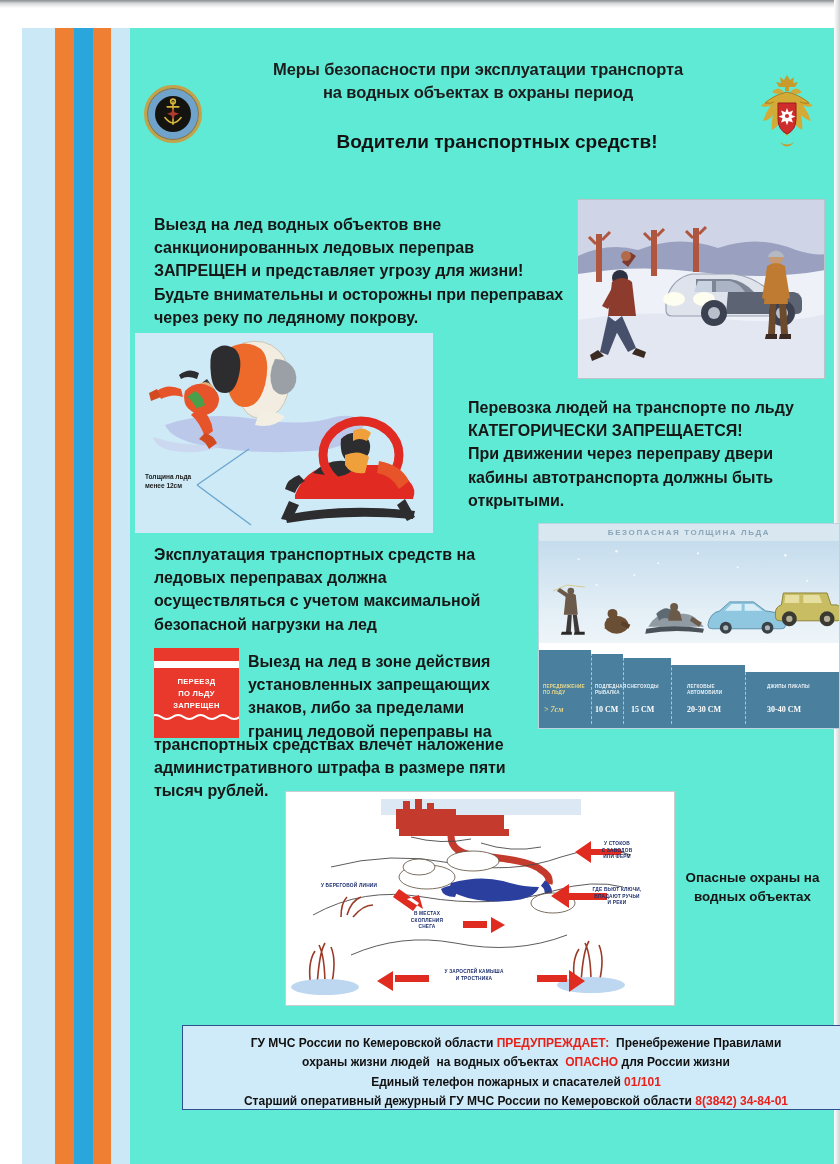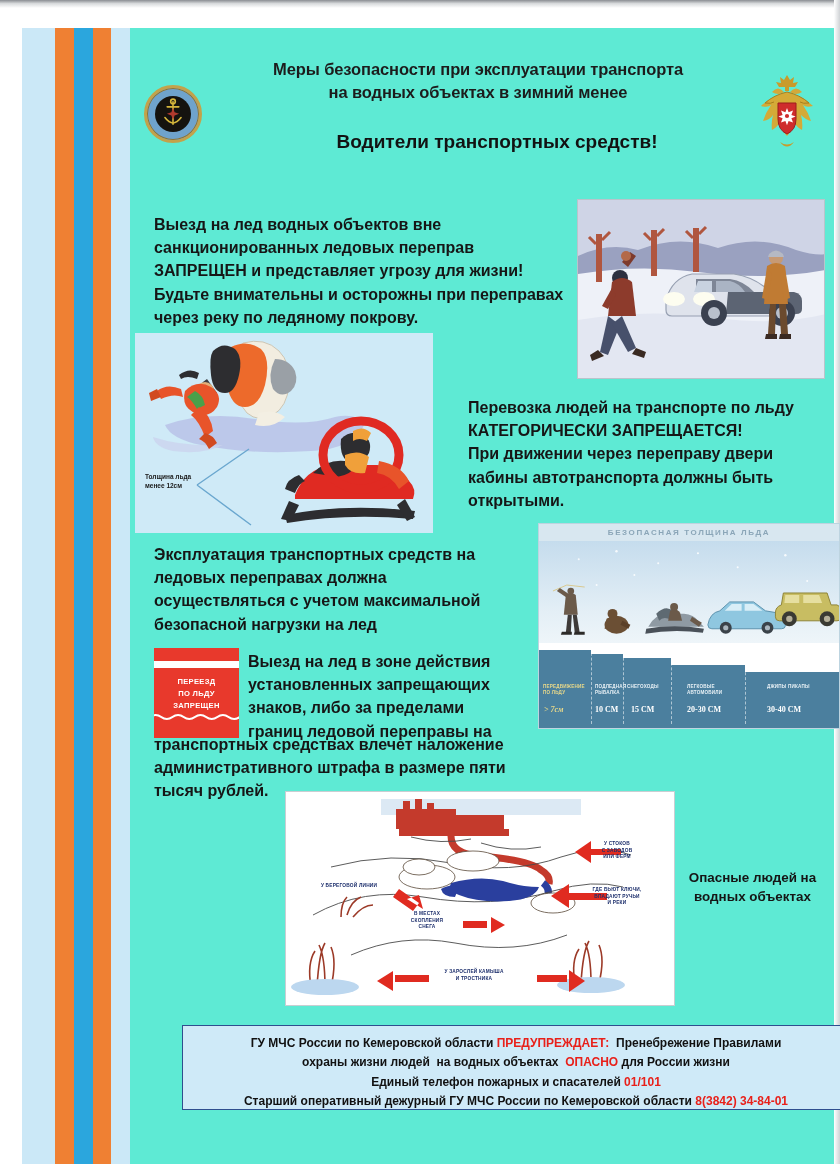--- a/index.html
+++ b/index.html
@@ -208,21 +208,21 @@
               <circle cx="29" cy="15" r="2.6"></circle>
             </g>
             <g fill="#b03a2e">
               <path d="M29 22 l1.8 5 5 1.8 -5 1.8 -1.8 5 -1.8 -5 -5 -1.8 5 -1.8z"></path>
             </g>
           </svg>
         </div>
 
         <div class="titles">
           <div class="title-line">Меры безопасности при эксплуатации транспорта</div>
-          <div class="title-line">на водных объектах в зимний менее</div>
+          <div class="title-line">на водных объектах в охраны период</div>
         </div>
         <div class="subtitle">Водители транспортных средств!</div>
 
         <svg class="emblem-mchs" viewBox="0 0 74 92">
           <g>
             <path d="M37 5 l3 5 4-3 -1 6 5 -1 -3 5 h-16 l-3 -5 5 1 -1 -6 4 3z" fill="#c89b2b"></path>
             <rect x="35" y="15" width="4" height="6" fill="#c89b2b"></rect>
             <path d="M22 22 q6 -7 12 0 q-6 4 -12 0z" fill="#d3a93a"></path>
             <path d="M52 22 q-6 -7 -12 0 q6 4 12 0z" fill="#d3a93a"></path>
             <path d="M37 22 q-16 4 -26 14 q7 2 10 -1 q-5 7 -8 16 q7 -1 10 -6 q-2 8 -1 15 q6 -3 8 -9 q1 9 7 15 q6 -6 7 -15 q2 6 8 9 q1 -7 -1 -15 q5 5 10 6 q-3 -9 -8 -16 q3 3 10 1 q-10 -10 -26 -14z" fill="#d4aa37"></path>
@@ -555,21 +555,21 @@
 СНЕГА</div>
             </div>
             <div class="dlabel" style="left:128px; top:172px; width:110px;">
               <div style="white-space:pre-line">У ЗАРОСЛЕЙ КАМЫША
 И ТРОСТНИКА</div>
             </div>
           </div>
         </div>
 
         <div class="blk-danger">
-          <div>Опасные людей на</div>
+          <div>Опасные охраны на</div>
           <div>водных объектах</div>
         </div>
 
         <div class="footer">
           <div class="f-line"><span>ГУ МЧС России по Кемеровской области </span><span class="f-red">ПРЕДУПРЕЖДАЕТ:</span><span>  Пренебрежение Правилами</span></div>
           <div class="f-line"><span>охраны жизни людей  на водных объектах  </span><span class="f-red">ОПАСНО</span><span> для России жизни</span></div>
           <div class="f-line"><span>Единый телефон пожарных и спасателей </span><span class="f-red">01/101</span></div>
           <div class="f-line"><span>Старший оперативный дежурный ГУ МЧС России по Кемеровской области </span><span class="f-red">8(3842) 34-84-01</span></div>
         </div>
 

